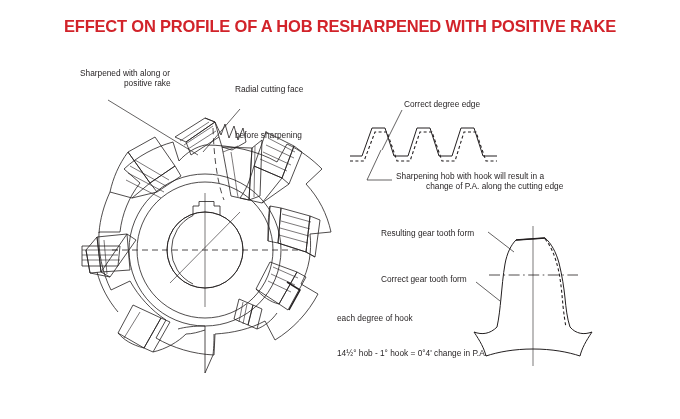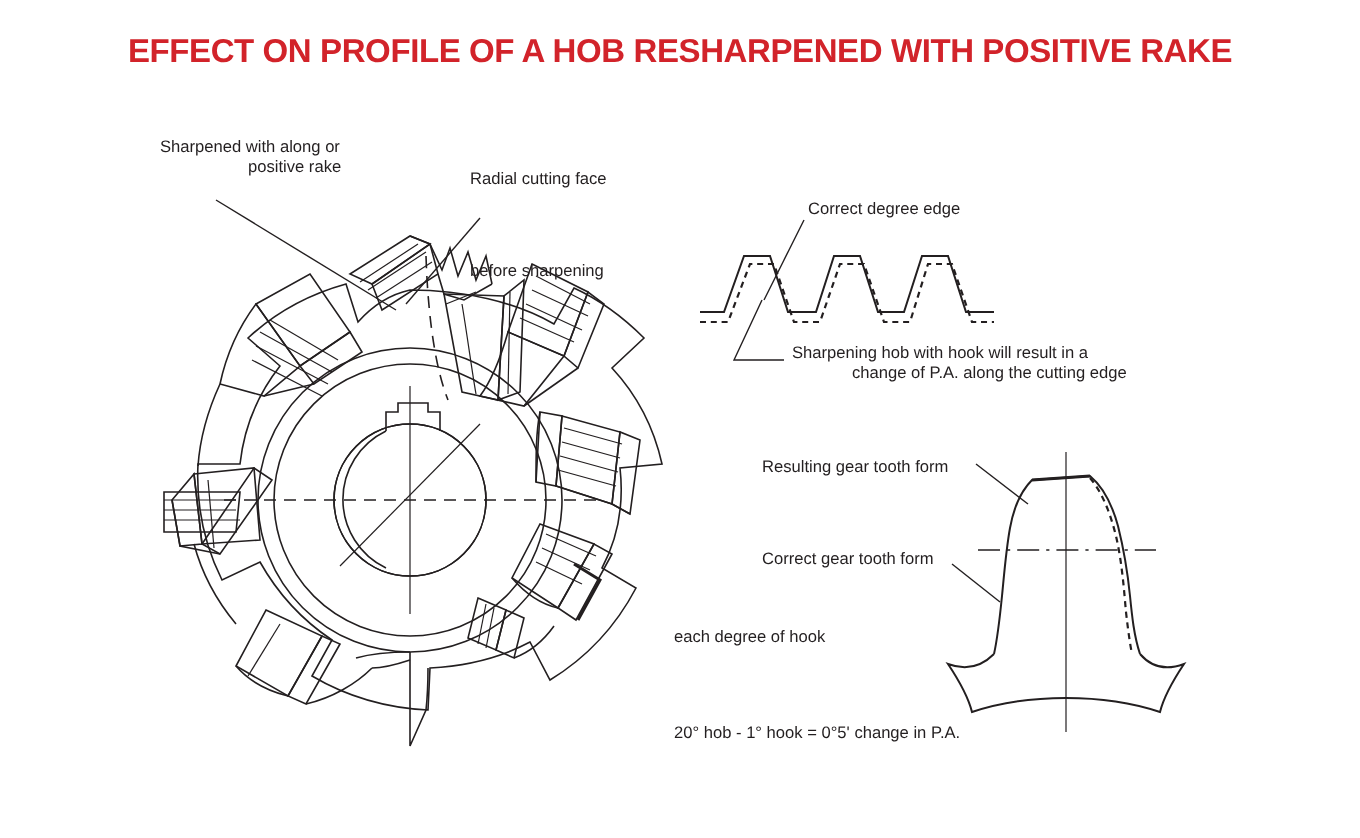--- a/index.html
+++ b/index.html
@@ -330,15 +330,15 @@
 
   <div class="lbl" style="left:396px; top:171px;">Sharpening hob with hook will result in a</div>
   <div class="lbl" style="left:396px; top:181px;margin-left:30px;">change of P.A. along the cutting edge</div>
 
   <div class="lbl" style="left:381px; top:228px;">Resulting gear tooth form</div>
 
   <div class="lbl" style="left:381px; top:274px;text-align:center;">Correct gear tooth form</div>
 
   <div class="lbl" style="left:337px; top:313px;">each degree of hook</div>
 
-  <div class="lbl" style="left:337px; top:361px;">20° hob - 1° hook = 0°5' change in P.A.</div>
+  <div class="lbl" style="left:337px; top:348px;">14½° hob - 1° hook = 0°4' change in P.A.</div>
 
 </div>
 
 </body></html>

